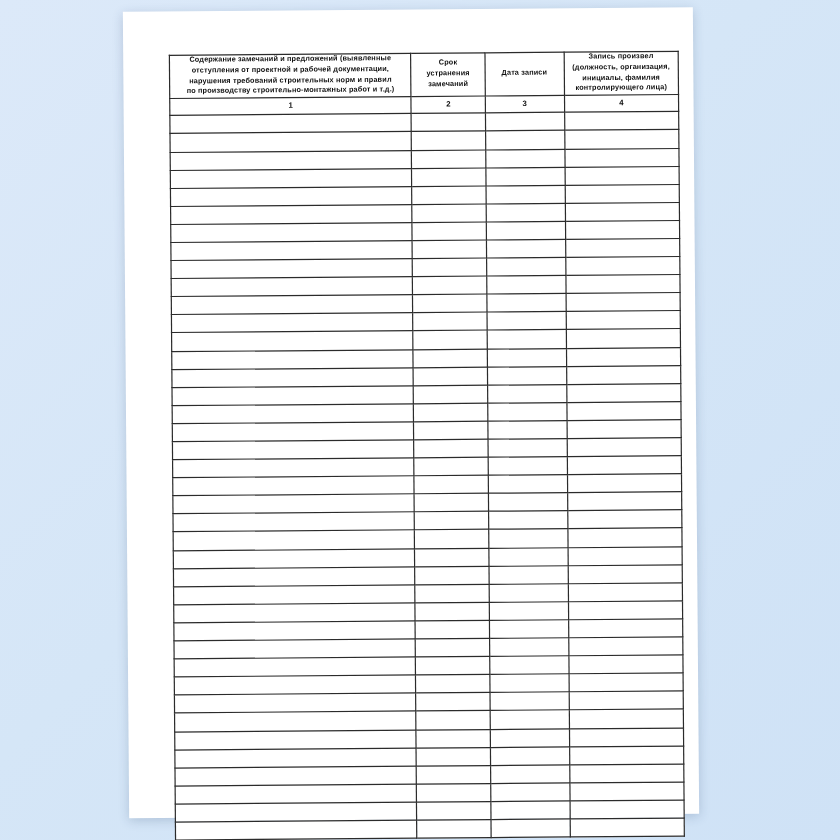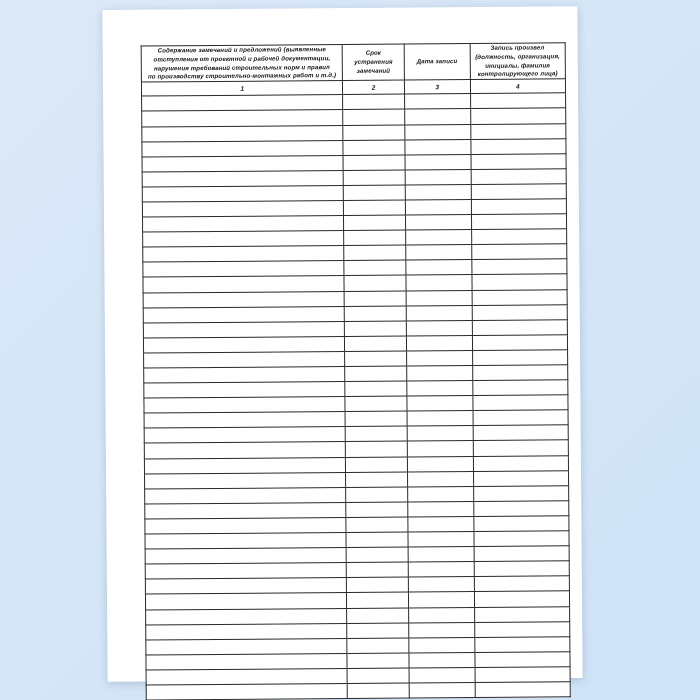--- a/index.html
+++ b/index.html
@@ -11,21 +11,20 @@
     height: 700px;
     background: #d8e8f8;
     font-family: "Liberation Sans", sans-serif;
     overflow: hidden;
   }
   #scene {
     position: relative;
     width: 700px;
     height: 700px;
     background: linear-gradient(135deg, #dce9f9 0%, #d5e6f7 45%, #cfe2f6 100%);
-    font-style: italic;
   }
   
   #paper {
     position: absolute;
     left: 105px;
     top: 8px;
     width: 475px;
     height: 672px;
     background: #ffffff;
     box-shadow: 0 2px 9px rgba(40,70,110,0.22);

